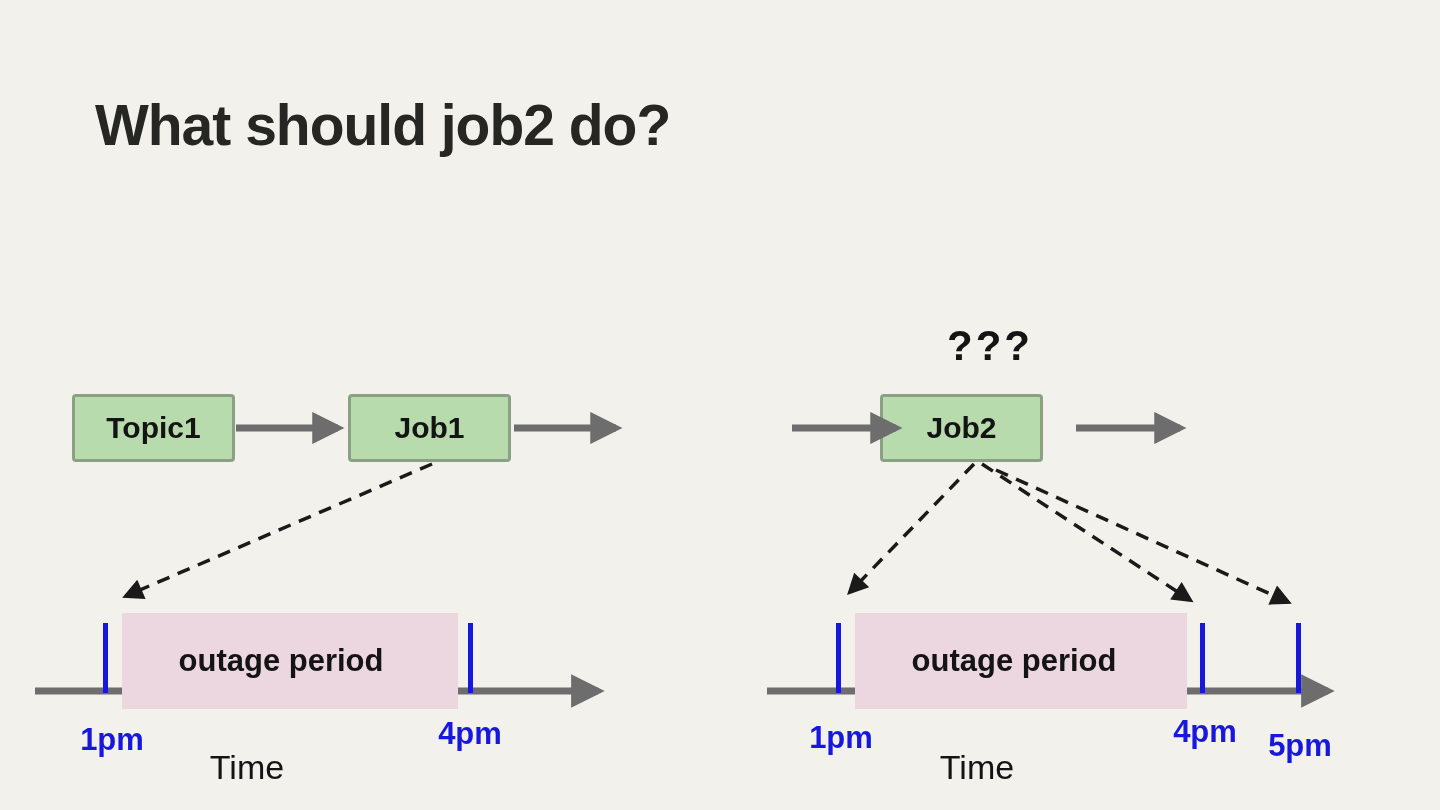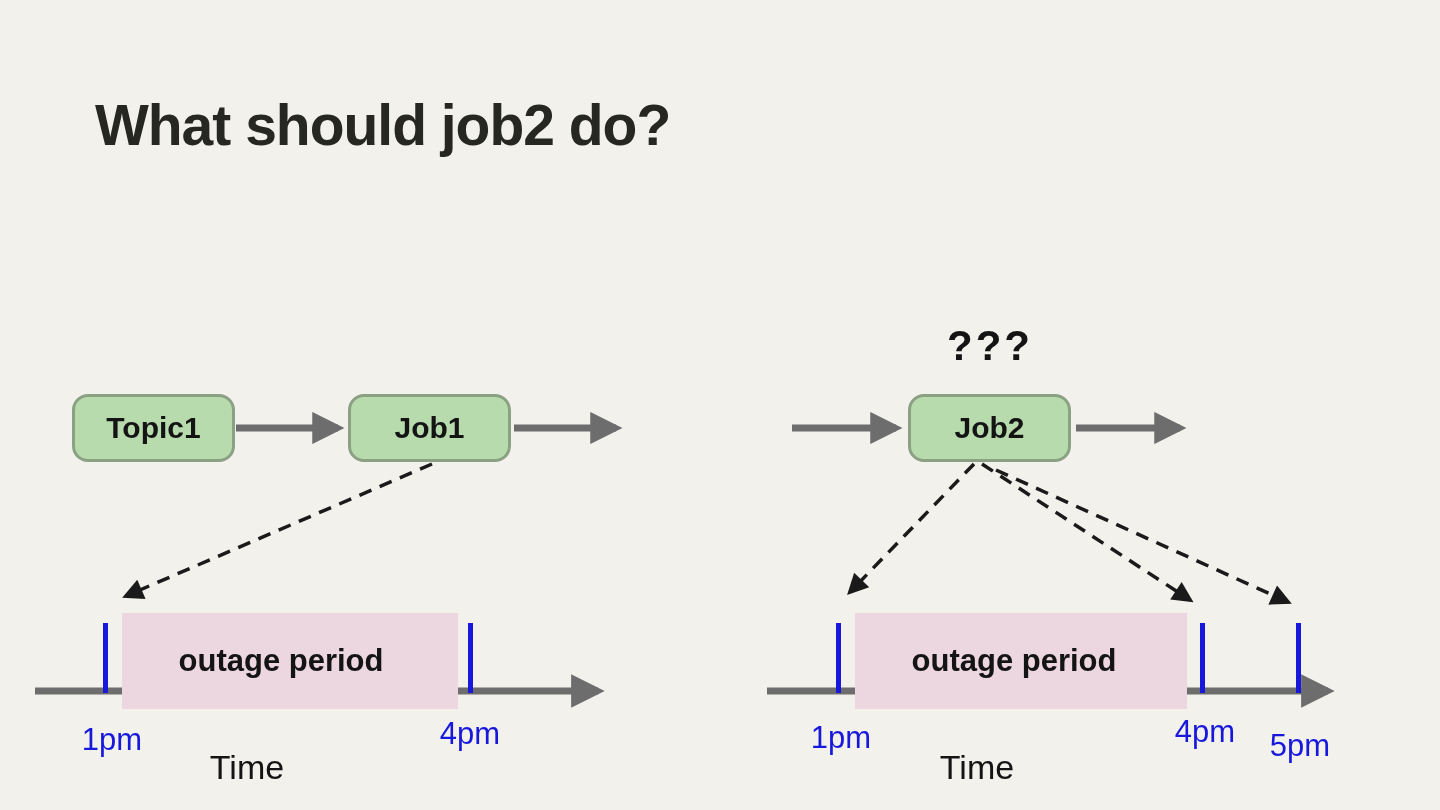--- a/index.html
+++ b/index.html
@@ -10,28 +10,28 @@
     position:relative;
   }
   .slide{position:absolute;inset:0;}
   .title{
     position:absolute;left:95px;top:54px;
     font-size:57px;font-weight:bold;letter-spacing:-1px;
     color:#262622;
   }
   .node{
     position:absolute;top:394px;width:157px;height:62px;
-    background:#b8dbad;border:3px solid #8aa184;border-radius:16px;
+    background:#b8dbad;border:3px solid #8aa184;border-radius:4px;
     display:flex;align-items:center;justify-content:center;
     font-size:30px;font-weight:bold;color:#141414;
   }
   .node-topic1{left:72px}
   .node-job1{left:348px}
   .node-topic2{left:625px}
-  .node-job2{left:908px}
+  .node-job2{left:880px}
   .node-topic3{left:1190px}
   .qmarks{
     position:absolute;left:908px;top:322px;width:164px;
     text-align:center;font-size:42px;font-weight:bold;color:#141414;
     letter-spacing:3px;
   }
   svg.overlay{position:absolute;left:0;top:0;pointer-events:none;}
   .outage{
     position:absolute;top:613px;height:96px;
     background:#ecd6df;
@@ -44,21 +44,21 @@
     position:absolute;top:623px;width:5px;height:70px;
     background:#1818dd;
   }
   .tick-1{left:103px}
   .tick-2{left:468px}
   .tick-3{left:836px}
   .tick-4{left:1200px}
   .tick-5{left:1296px}
   .ticklabel{
     position:absolute;width:90px;text-align:center;
-    font-size:31px;font-weight:normal;color:#1818dd;
+    font-size:31px;font-weight:bold;color:#1818dd;
   }
   .tl-1{left:67px;top:722px}
   .tl-2{left:425px;top:716px}
   .tl-3{left:796px;top:720px}
   .tl-4{left:1160px;top:714px}
   .tl-5{left:1255px;top:728px}
   .timelabel{
     position:absolute;width:130px;text-align:center;
     font-size:34px;font-weight:normal;color:#141414;
   }

